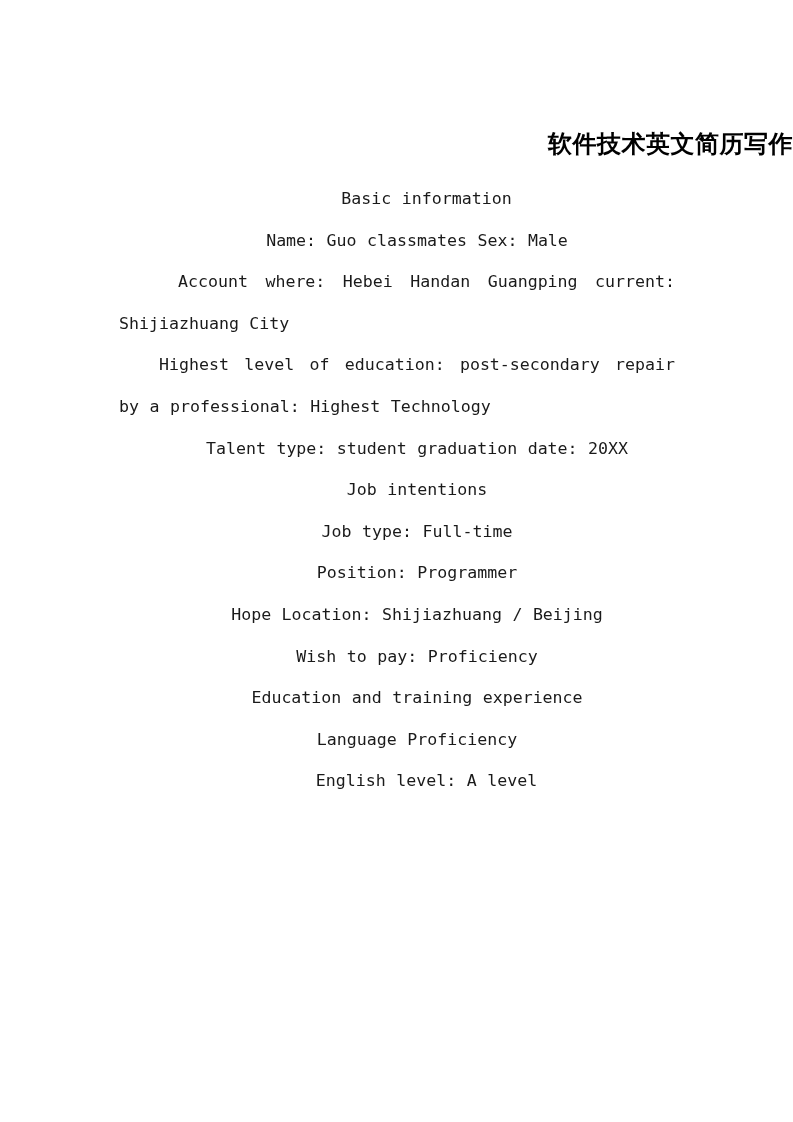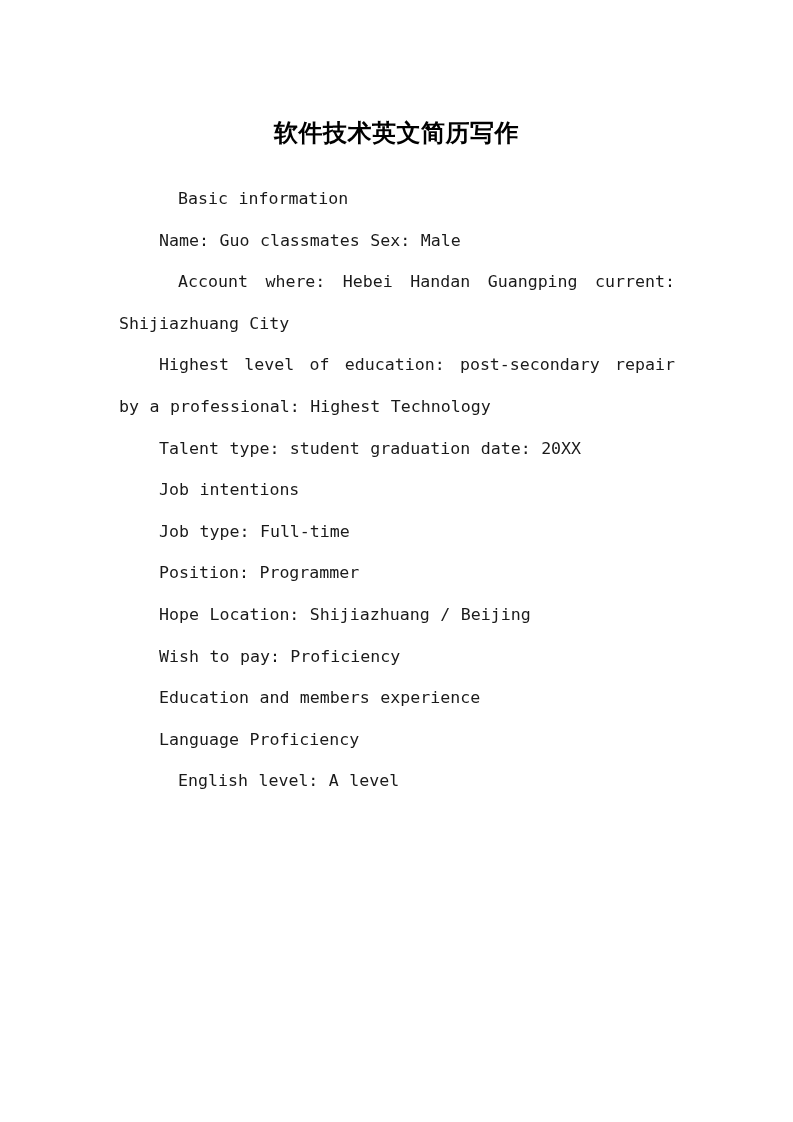--- a/index.html
+++ b/index.html
@@ -16,23 +16,23 @@
     margin: 0 auto;
     background: #ffffff;
     overflow: hidden;
     box-sizing: border-box;
   }
 
   
   .doc-title {
     position: absolute;
     left: 0;
-    top: 116px;
+    top: 127px;
     width: 793px;
-    text-align: center;
+    text-align: right;
     font-family: "DejaVu Sans", "Liberation Sans", sans-serif;
     font-weight: 700;
     font-size: 24px;
     line-height: 34px;
     color: #000000;
     letter-spacing: 0.5px;
     white-space: nowrap;
   }
 
   
@@ -57,21 +57,21 @@
     -webkit-font-smoothing: antialiased;
   }
 
   
   .para.wrap {
     text-align: justify;
   }
 
   
   .para.single {
-    text-align: left;
+    text-align: center;
   }
 
   
   .para.indent-deep {
     text-indent: 59px;
   }
 </style>
 </head>
 <body>
 
@@ -96,21 +96,21 @@
     <p class="para single">Job intentions</p>
 
     <p class="para single">Job type: Full-time</p>
 
     <p class="para single">Position: Programmer</p>
 
     <p class="para single">Hope Location: Shijiazhuang / Beijing</p>
 
     <p class="para single">Wish to pay: Proficiency</p>
 
-    <p class="para single">Education and members experience</p>
+    <p class="para single">Education and training experience</p>
 
 
     <p class="para single">Language Proficiency</p>
 
     <p class="para single indent-deep">English level: A level</p>
 
   </div>
 
 </div>
 

